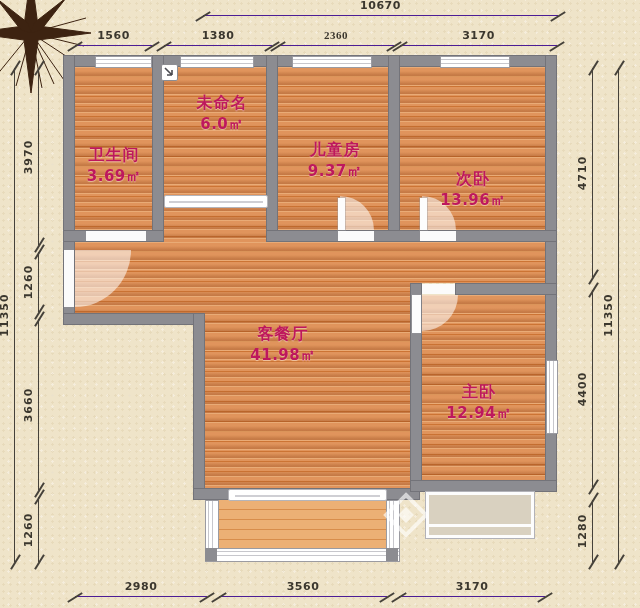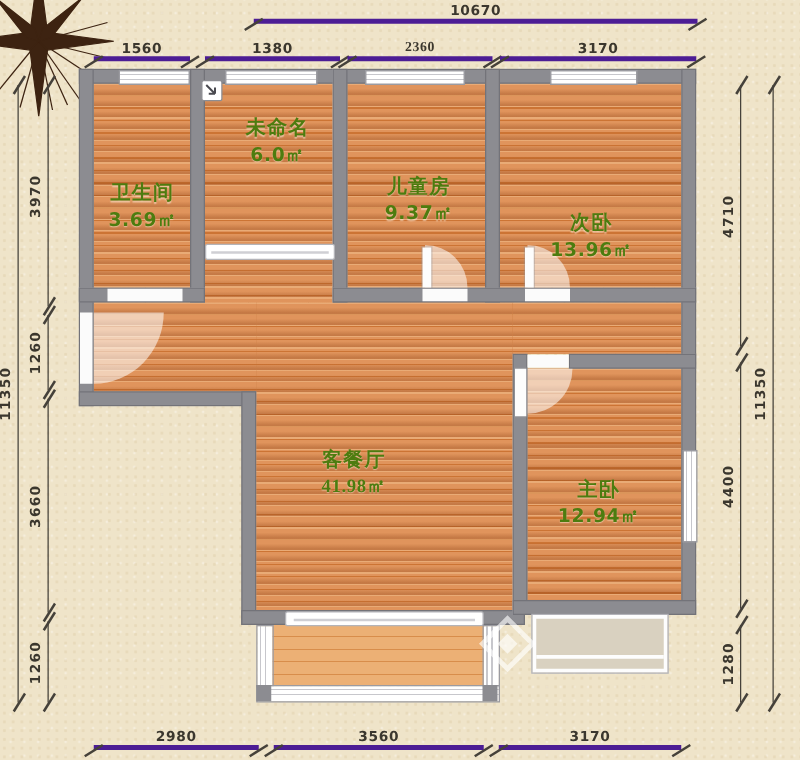--- a/index.html
+++ b/index.html
@@ -35,26 +35,26 @@
   
   .arc{position:absolute;background:rgba(255,255,255,.55);}
   .arc.br{border-radius:0 0 100% 0;}
   .arc.tr{border-radius:0 100% 0 0;}
   .leaf{position:absolute;background:#fdfdfd;box-shadow:0 0 0 1px rgba(150,150,155,.4);}
   
   .bay{position:absolute;background:#d9d1c0;border:3px solid #fdfdfd;outline:1px solid #b2b2b8;}
   .bay::after{content:"";position:absolute;left:0;right:0;bottom:8px;height:3px;background:#fdfdfd;}
   
   .rlabel{position:absolute;transform:translate(-50%,-50%);text-align:center;
-          color:#4d7c0f;font-weight:bold;text-shadow:0 1px 1px rgba(255,248,235,.5);
+          color:#be185d;font-weight:bold;text-shadow:0 1px 1px rgba(255,248,235,.5);
           white-space:nowrap;line-height:1.45;}
   .rlabel .nm{display:block;font-size:16px;letter-spacing:1px;}
   .rlabel .ar{display:block;font-size:15px;letter-spacing:.5px;}
   
-  .dim-h{position:absolute;height:0;border-top:4px solid #4c1d95;}
+  .dim-h{position:absolute;height:0;border-top:1px solid #4c1d95;}
   .dim-h .tk{position:absolute;top:-8px;width:2px;height:17px;background:#45413a;transform:rotate(58deg);}
   .dim-h .tk.a{left:-1px;} .dim-h .tk.b{right:-1px;}
   .dim-h .dlb{position:absolute;left:50%;top:-17px;transform:translateX(-50%);
               font-size:11px;color:#3b372e;letter-spacing:.5px;white-space:nowrap;}
   .dim-v{position:absolute;width:0;border-left:1px solid #45413a;}
   .dim-v .tk{position:absolute;left:-8px;width:17px;height:2px;background:#45413a;transform:rotate(-58deg);}
   .dim-v .tk.a{top:-1px;} .dim-v .tk.b{bottom:-1px;}
   .dim-v .dlb{position:absolute;top:50%;left:-17px;writing-mode:vertical-rl;
               transform:translateY(-50%) rotate(180deg);font-size:11px;color:#3b372e;letter-spacing:1px;}
   
@@ -158,21 +158,21 @@
   <span class="ar">6.0㎡</span>
 </div>
 <div class="rlabel" style="left:335px;top:160px;text-align:center;">
   <span class="nm">儿童房</span>
   <span class="ar">9.37㎡</span>
 </div>
 <div class="rlabel" style="left:473px;top:189px;">
   <span class="nm">次卧</span>
   <span class="ar">13.96㎡</span>
 </div>
-<div class="rlabel" style="left:283px;top:379px;font-family:Liberation Serif, serif;">
+<div class="rlabel" style="left:283px;top:344px;">
   <span class="nm">客餐厅</span>
   <span class="ar">41.98㎡</span>
 </div>
 <div class="rlabel" style="left:479px;top:402px;">
   <span class="nm">主卧</span>
   <span class="ar">12.94㎡</span>
 </div>
 
 <div class="dim-h" style="left:203px;top:15px;width:355px;">
   <i class="tk a"></i>

